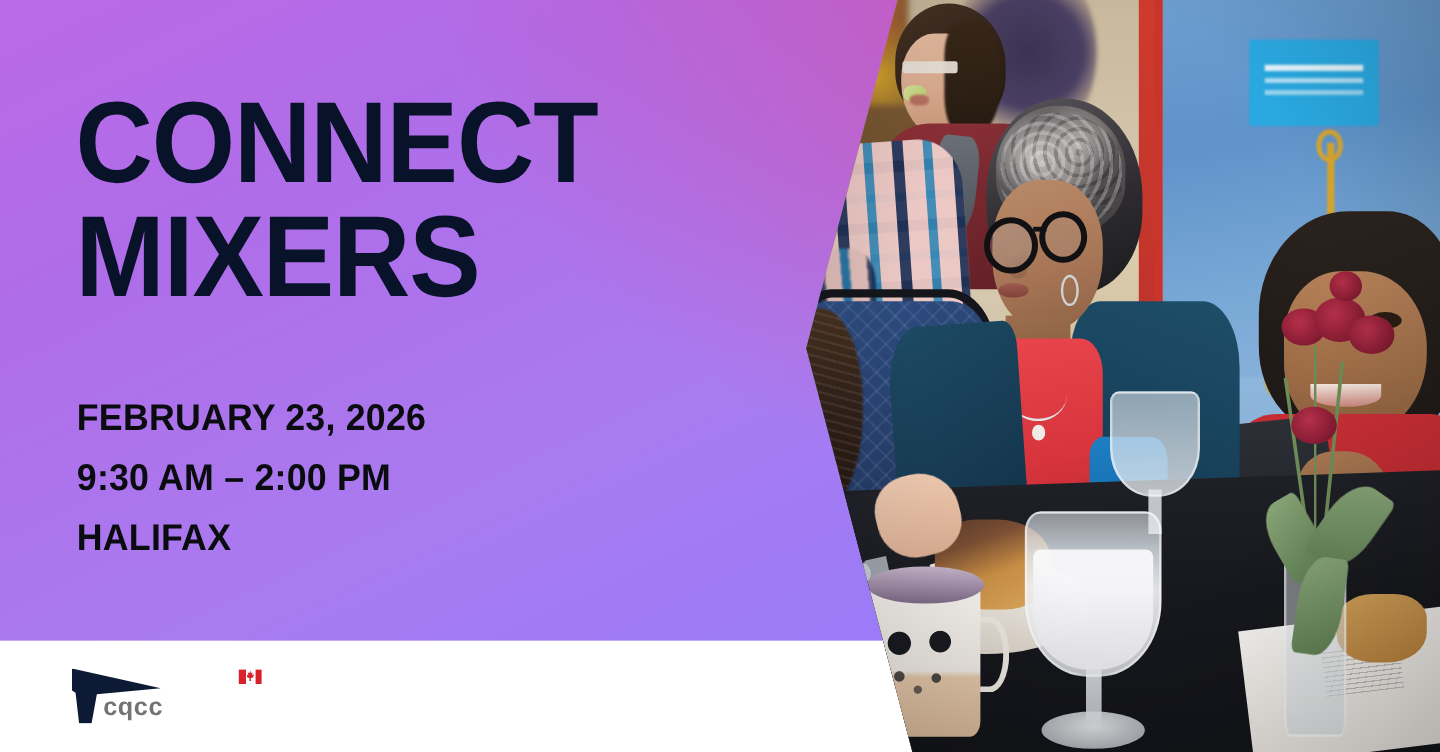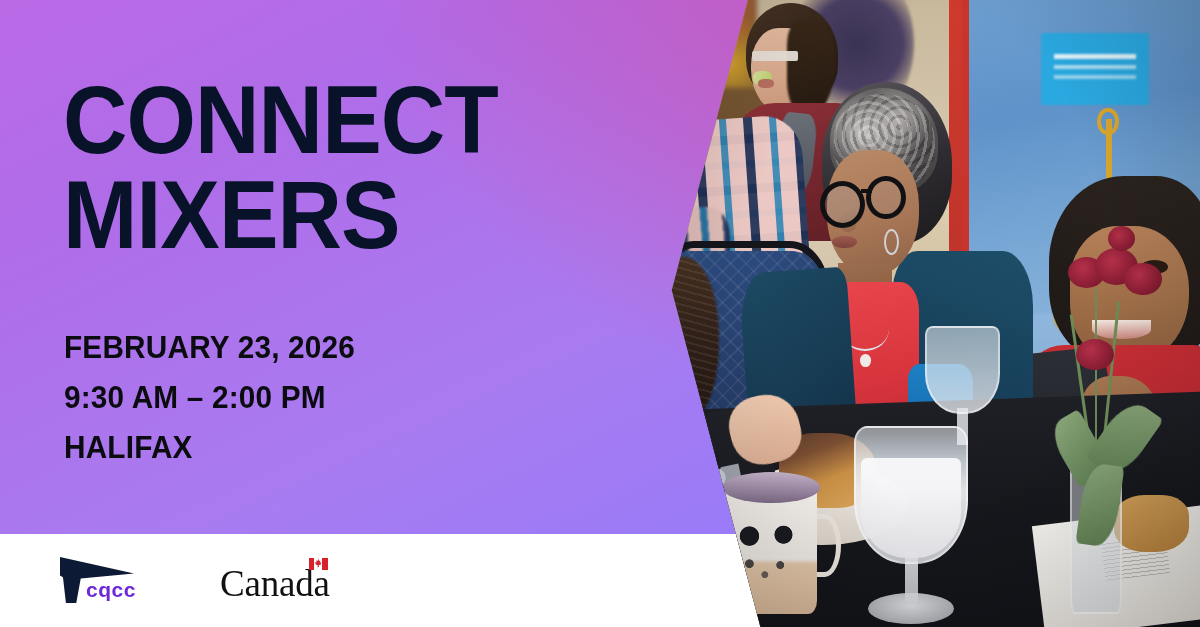--- a/index.html
+++ b/index.html
@@ -740,21 +740,21 @@
     background: #0d1a35;
     clip-path: polygon(0% 0%, 100% 36%, 28% 47%, 22% 100%, 8% 100%, 4% 44%, 0% 40%);
   }
   .cqcc-word {
     position: absolute;
     left: 26px; top: 23px;
     font-family: "Liberation Sans", sans-serif;
     font-weight: 700;
     font-size: 21px;
     letter-spacing: 0.5px;
-    color: #6d28d9;
+    color: #737373;
   }
 
   
   .logo-canada {
     position: relative;
     height: 44px;
     display: flex;
     align-items: flex-end;
   }
   .canada-word {
@@ -953,21 +953,20 @@
   </div>
 
   <div class="logos">
 
     <div class="logo-cqcc">
       <div class="cqcc-sail"></div>
       <div class="cqcc-word">cqcc</div>
     </div>
 
     <div class="logo-canada">
-      <span class="canada-word">Canada</span>
       <span class="canada-flag">
         <span class="canada-leaf"></span>
       </span>
     </div>
 
 
   </div>
 
 </div>
 

